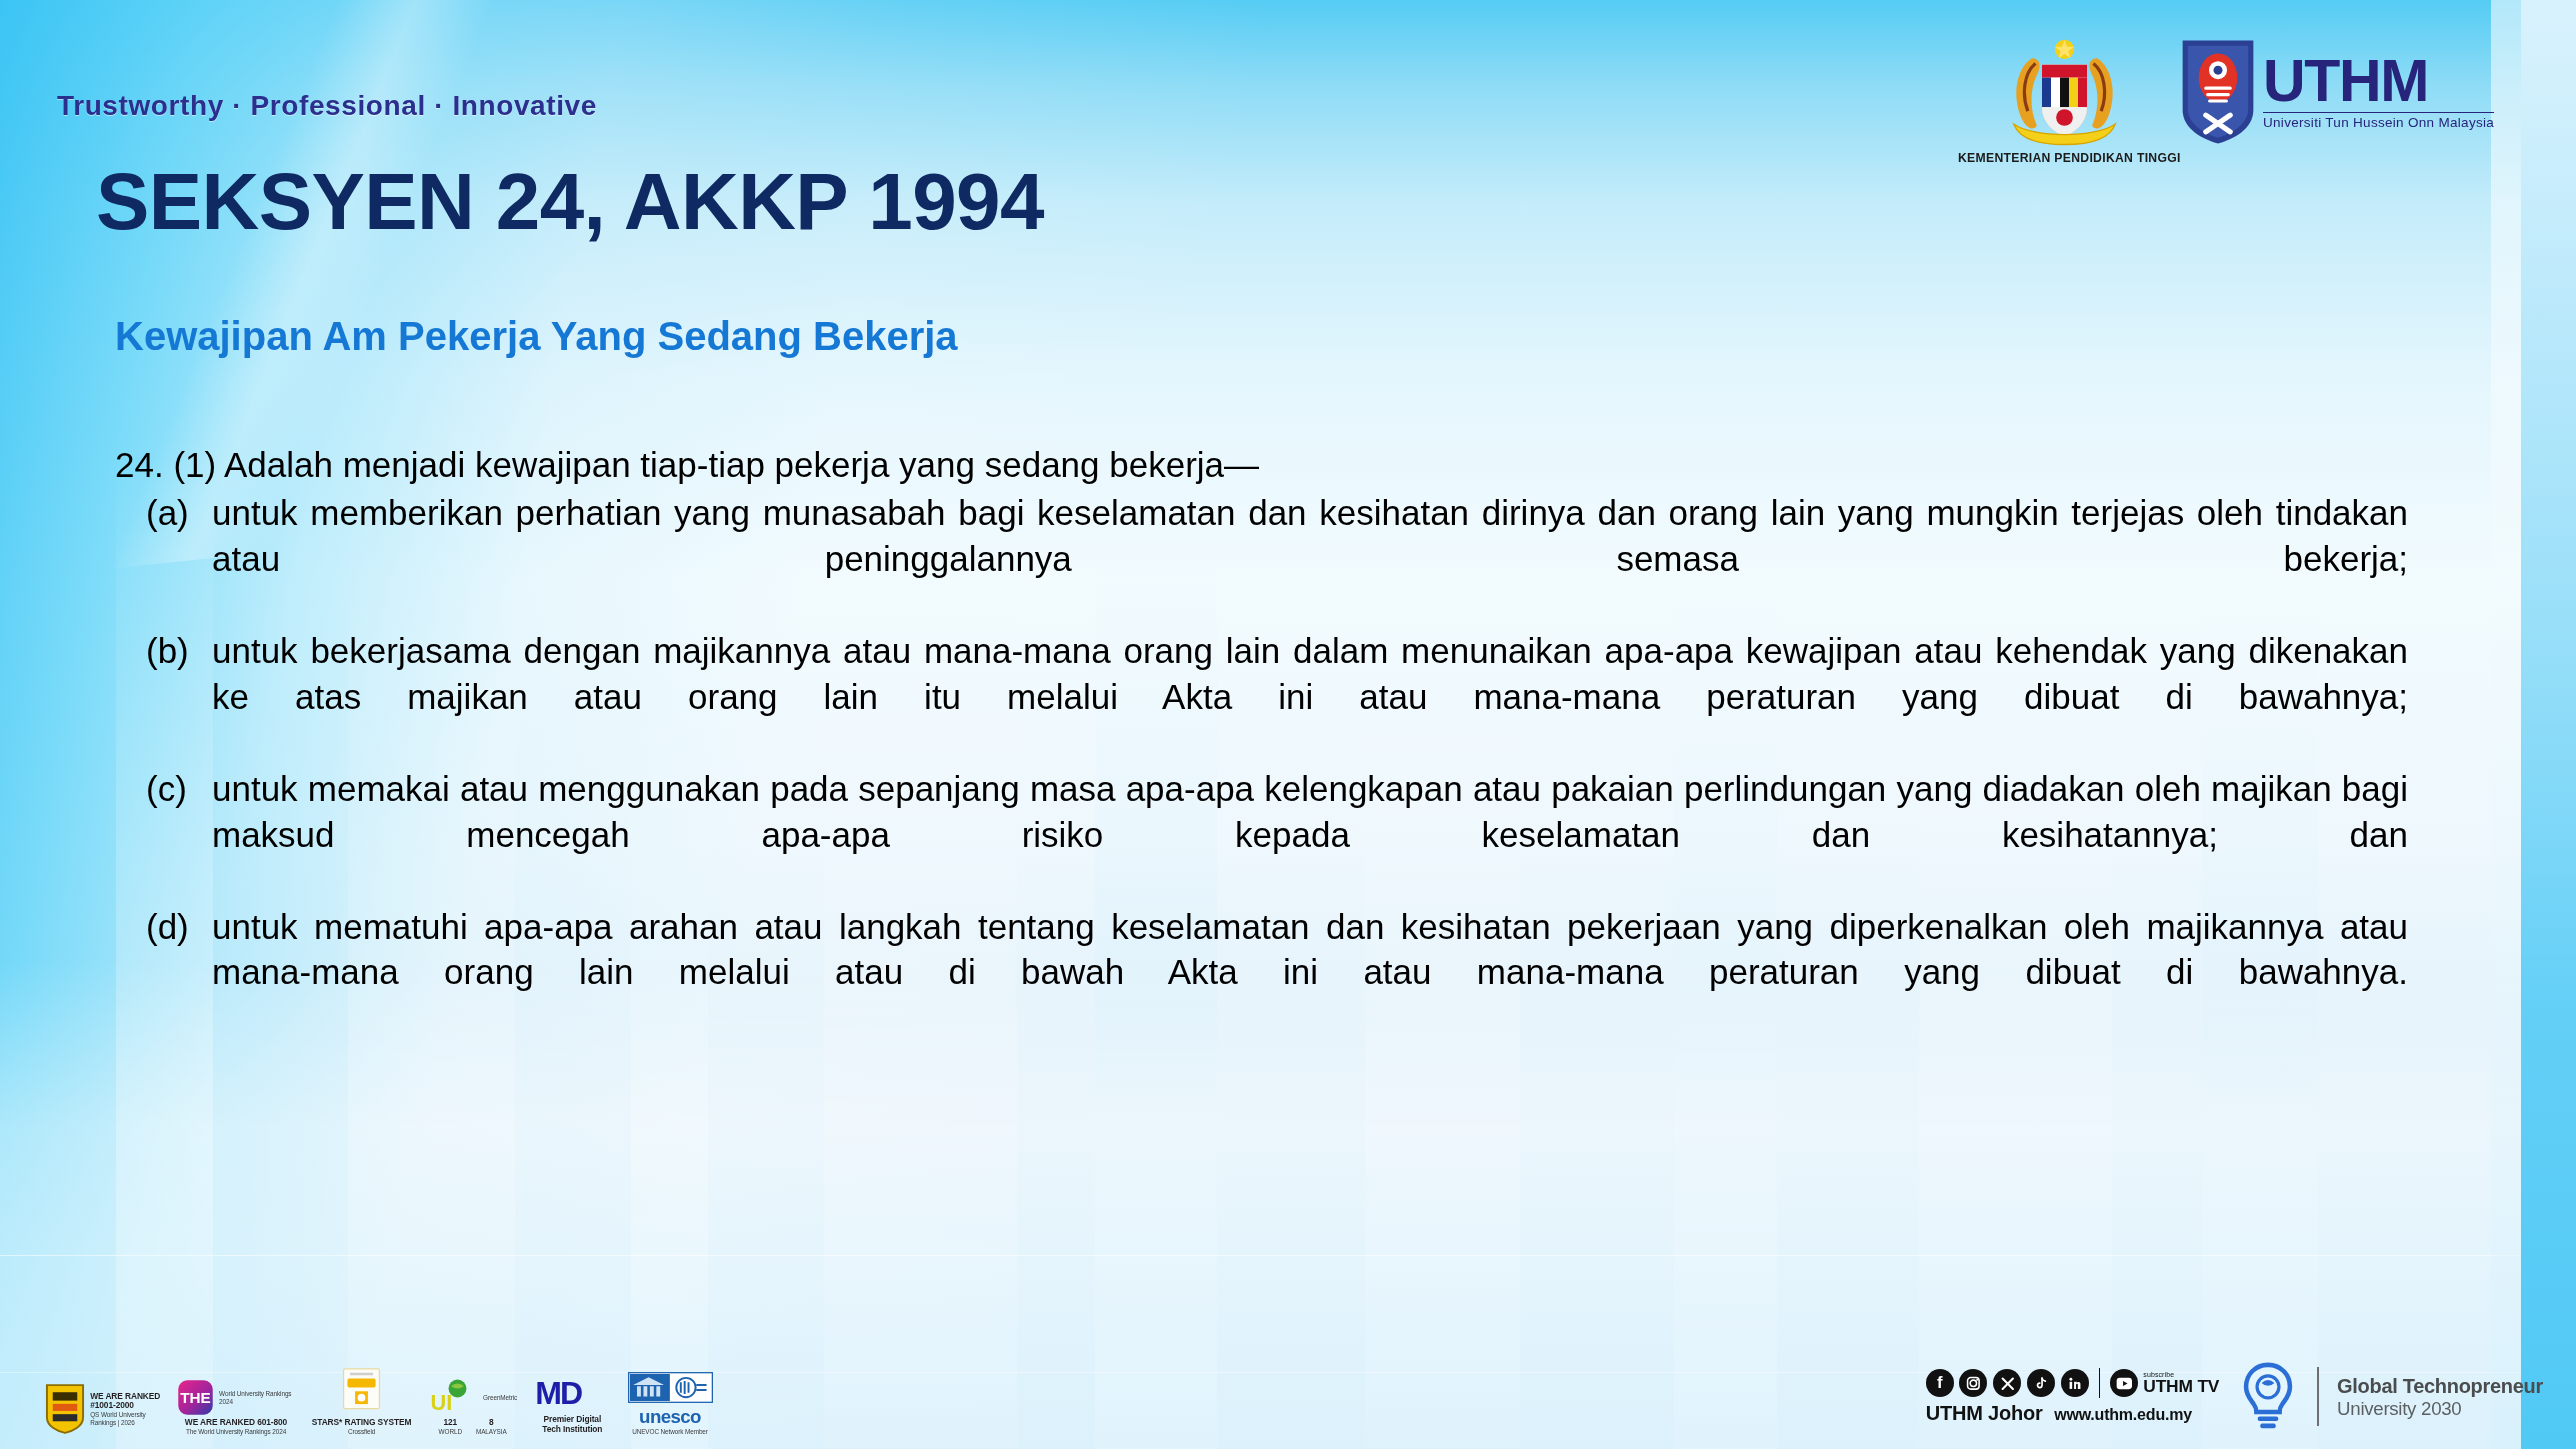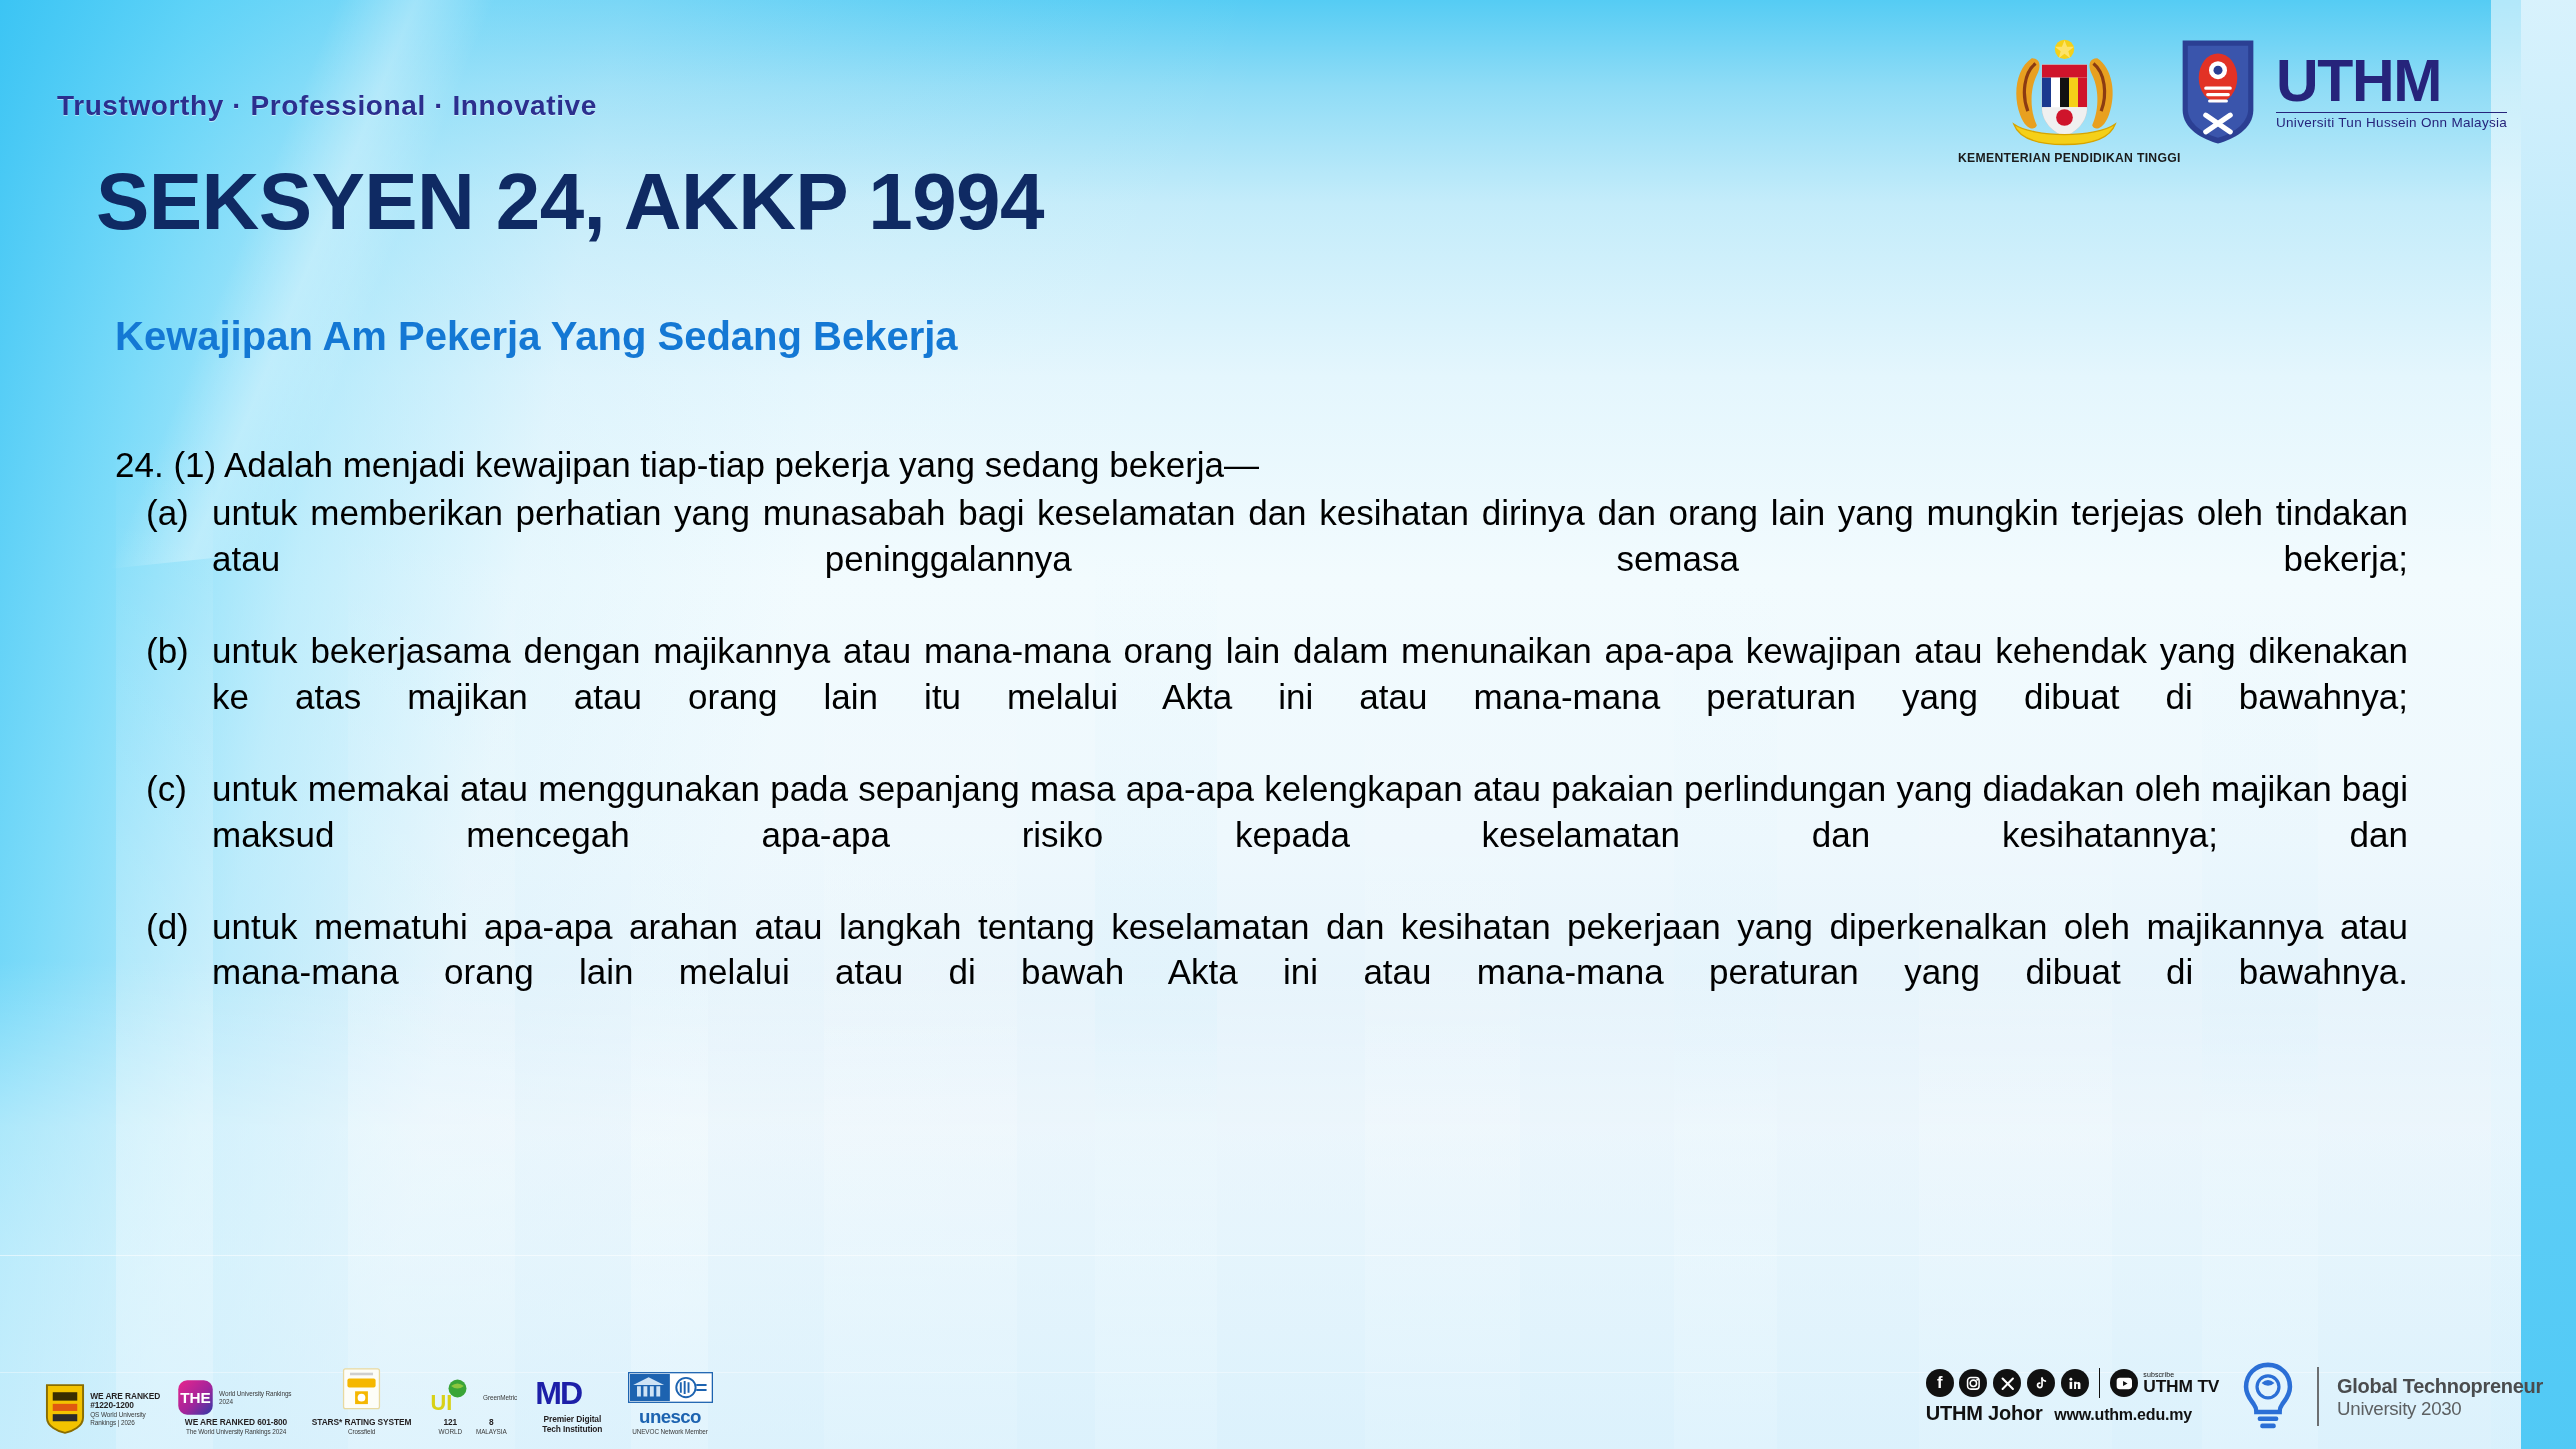--- a/index.html
+++ b/index.html
@@ -75,21 +75,21 @@
     white-space:nowrap;
   }
 
   
   .logo-zone{position:absolute;right:26px;top:35px;width:592px;height:161px;}
   .jata{position:absolute;left:0px;top:0px;width:213px;text-align:center;}
   .jata-txt{
     margin-top:2.6px;font-size:12.2px;font-weight:bold;color:#1b1b1b;
     letter-spacing:0.3px;white-space:nowrap;
   }
-  .uthm{position:absolute;left:222px;top:2.6px;display:flex;align-items:center;gap:20px;}
+  .uthm{position:absolute;left:222px;top:2.6px;display:flex;align-items:center;gap:7px;}
   .uthm-word{font-size:59px;font-weight:bold;color:#26247b;letter-spacing:-1.3px;line-height:.95;}
   .uthm-rule{height:1.9px;background:#26247b;margin:2.6px 0 1.9px;}
   .uthm-sub{font-size:13.5px;color:#26247b;letter-spacing:0.3px;white-space:nowrap;}
 
   
   .body-wrap{position:absolute;left:115px;top:444px;width:2293px;color:#000;}
   .lead{
     font-size:35px;line-height:1.18;white-space:nowrap;margin-bottom:5.2px;
   }
   .clause{display:flex;margin-bottom:1.3px;}
@@ -228,21 +228,21 @@
 
     <div class="fl-item">
       <svg width="40" height="52" viewBox="0 0 62 80" aria-hidden="true">
         <path d="M3 3 h56 v50 c0 14 -17 22 -28 24 C20 75 3 67 3 53z" fill="#f3c300" stroke="#8a6d00" stroke-width="3"></path>
         <rect x="12" y="14" width="38" height="13" fill="#3a2d00"></rect>
         <rect x="12" y="32" width="38" height="11" fill="#e05a10"></rect>
         <rect x="12" y="48" width="38" height="11" fill="#2b2b2b"></rect>
       </svg>
       <div class="fl-cap">
         <div>WE ARE RANKED</div>
-        <div>#1220-1200</div>
+        <div>#1001-2000</div>
         <div class="fl-sub">QS World University</div>
         <div class="fl-sub">Rankings | 2026</div>
       </div>
     </div>
 
     <div class="badge-stack">
       <div style="display:flex;align-items:center;gap:5.2px;justify-content:flex-start;">
         <svg width="37" height="37" viewBox="0 0 58 58" aria-hidden="true">
           <defs>
               <linearGradient id="theg" x1="0" y1="0" x2="1" y2="1">

